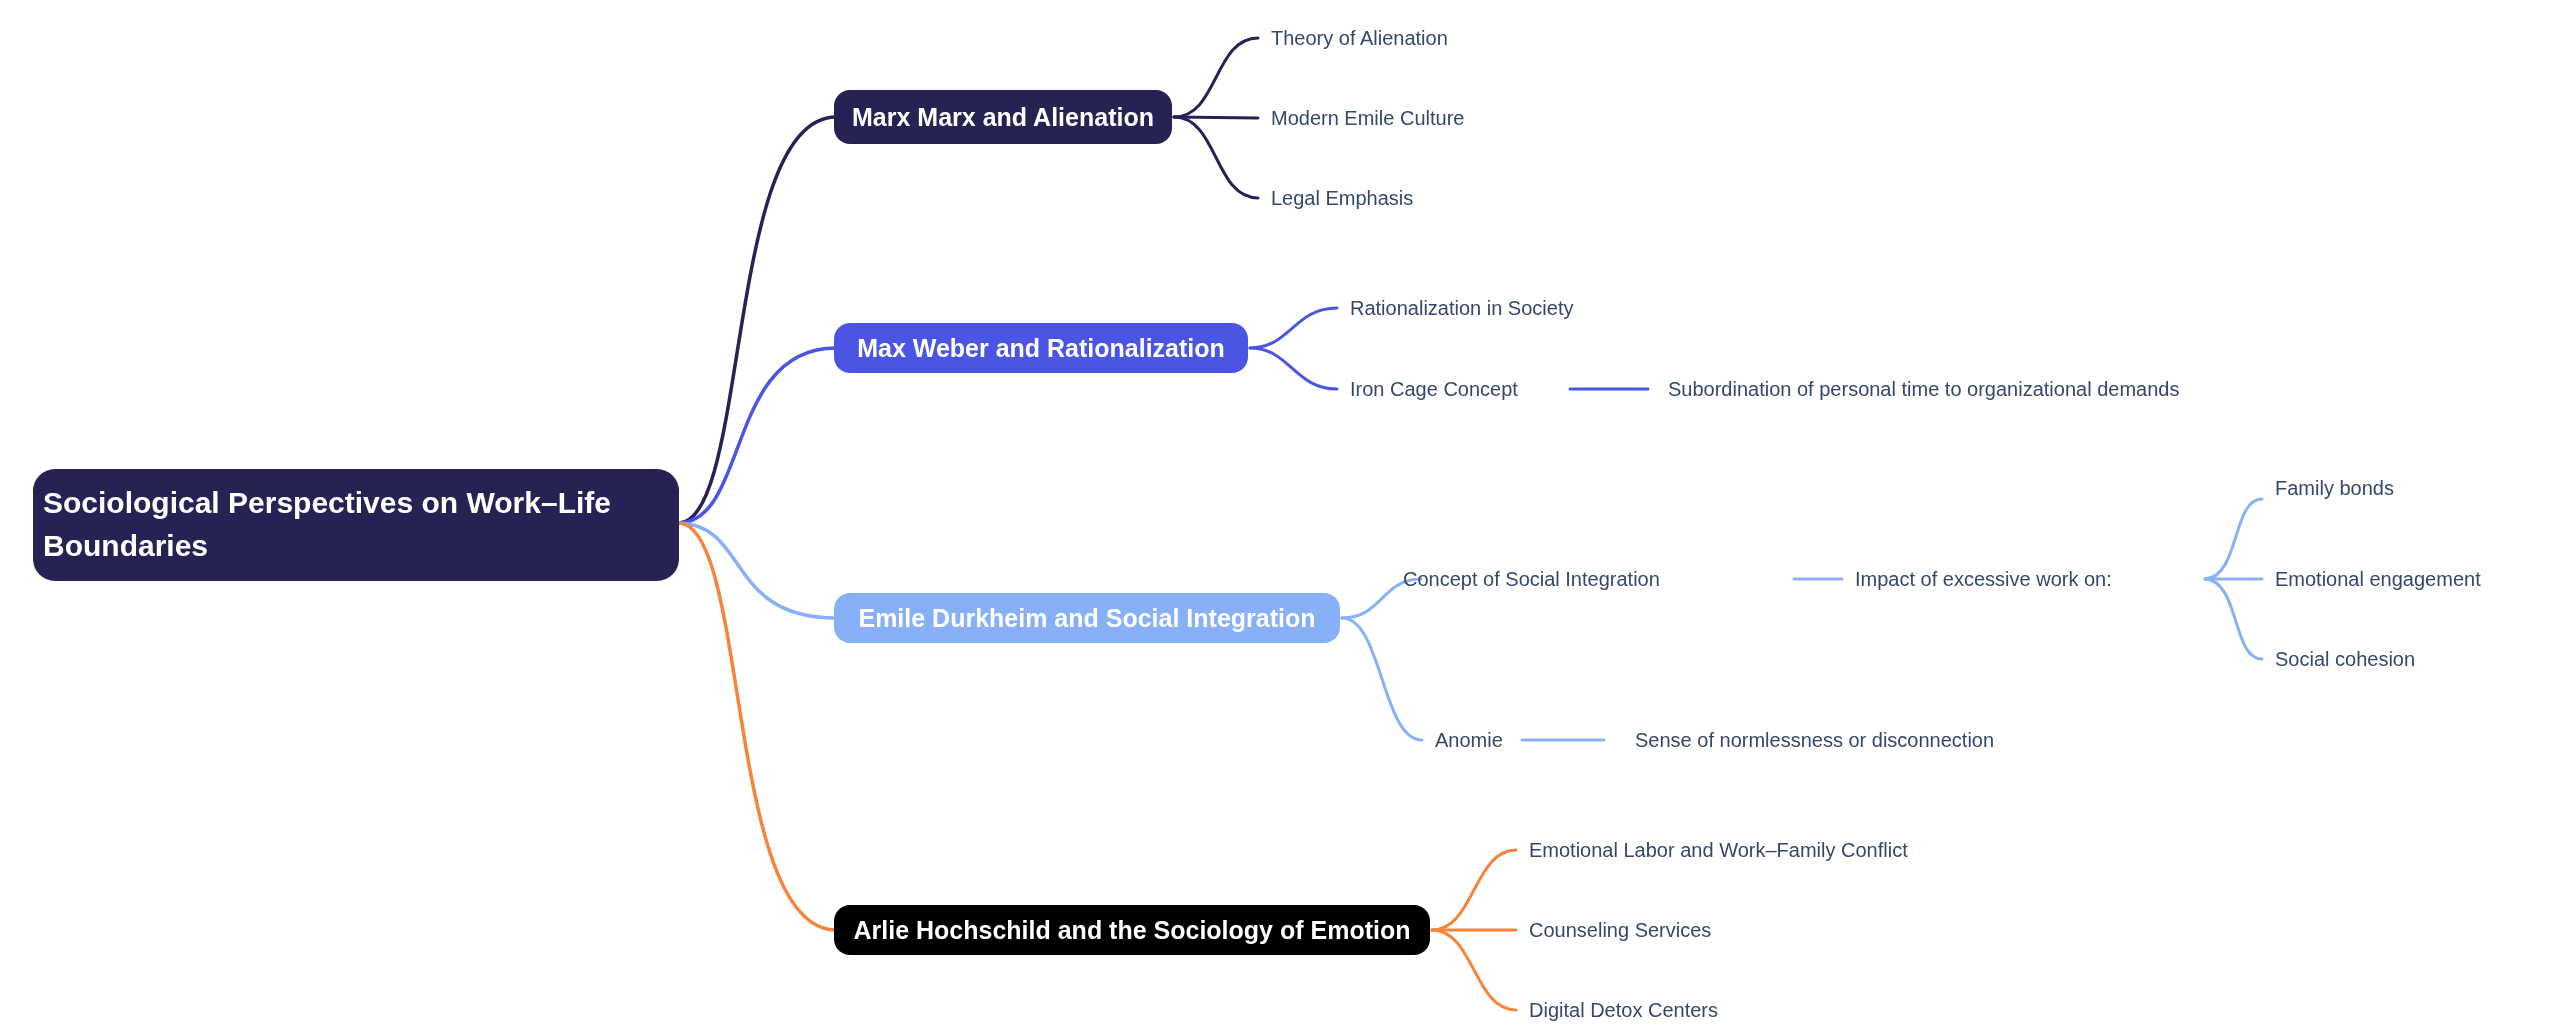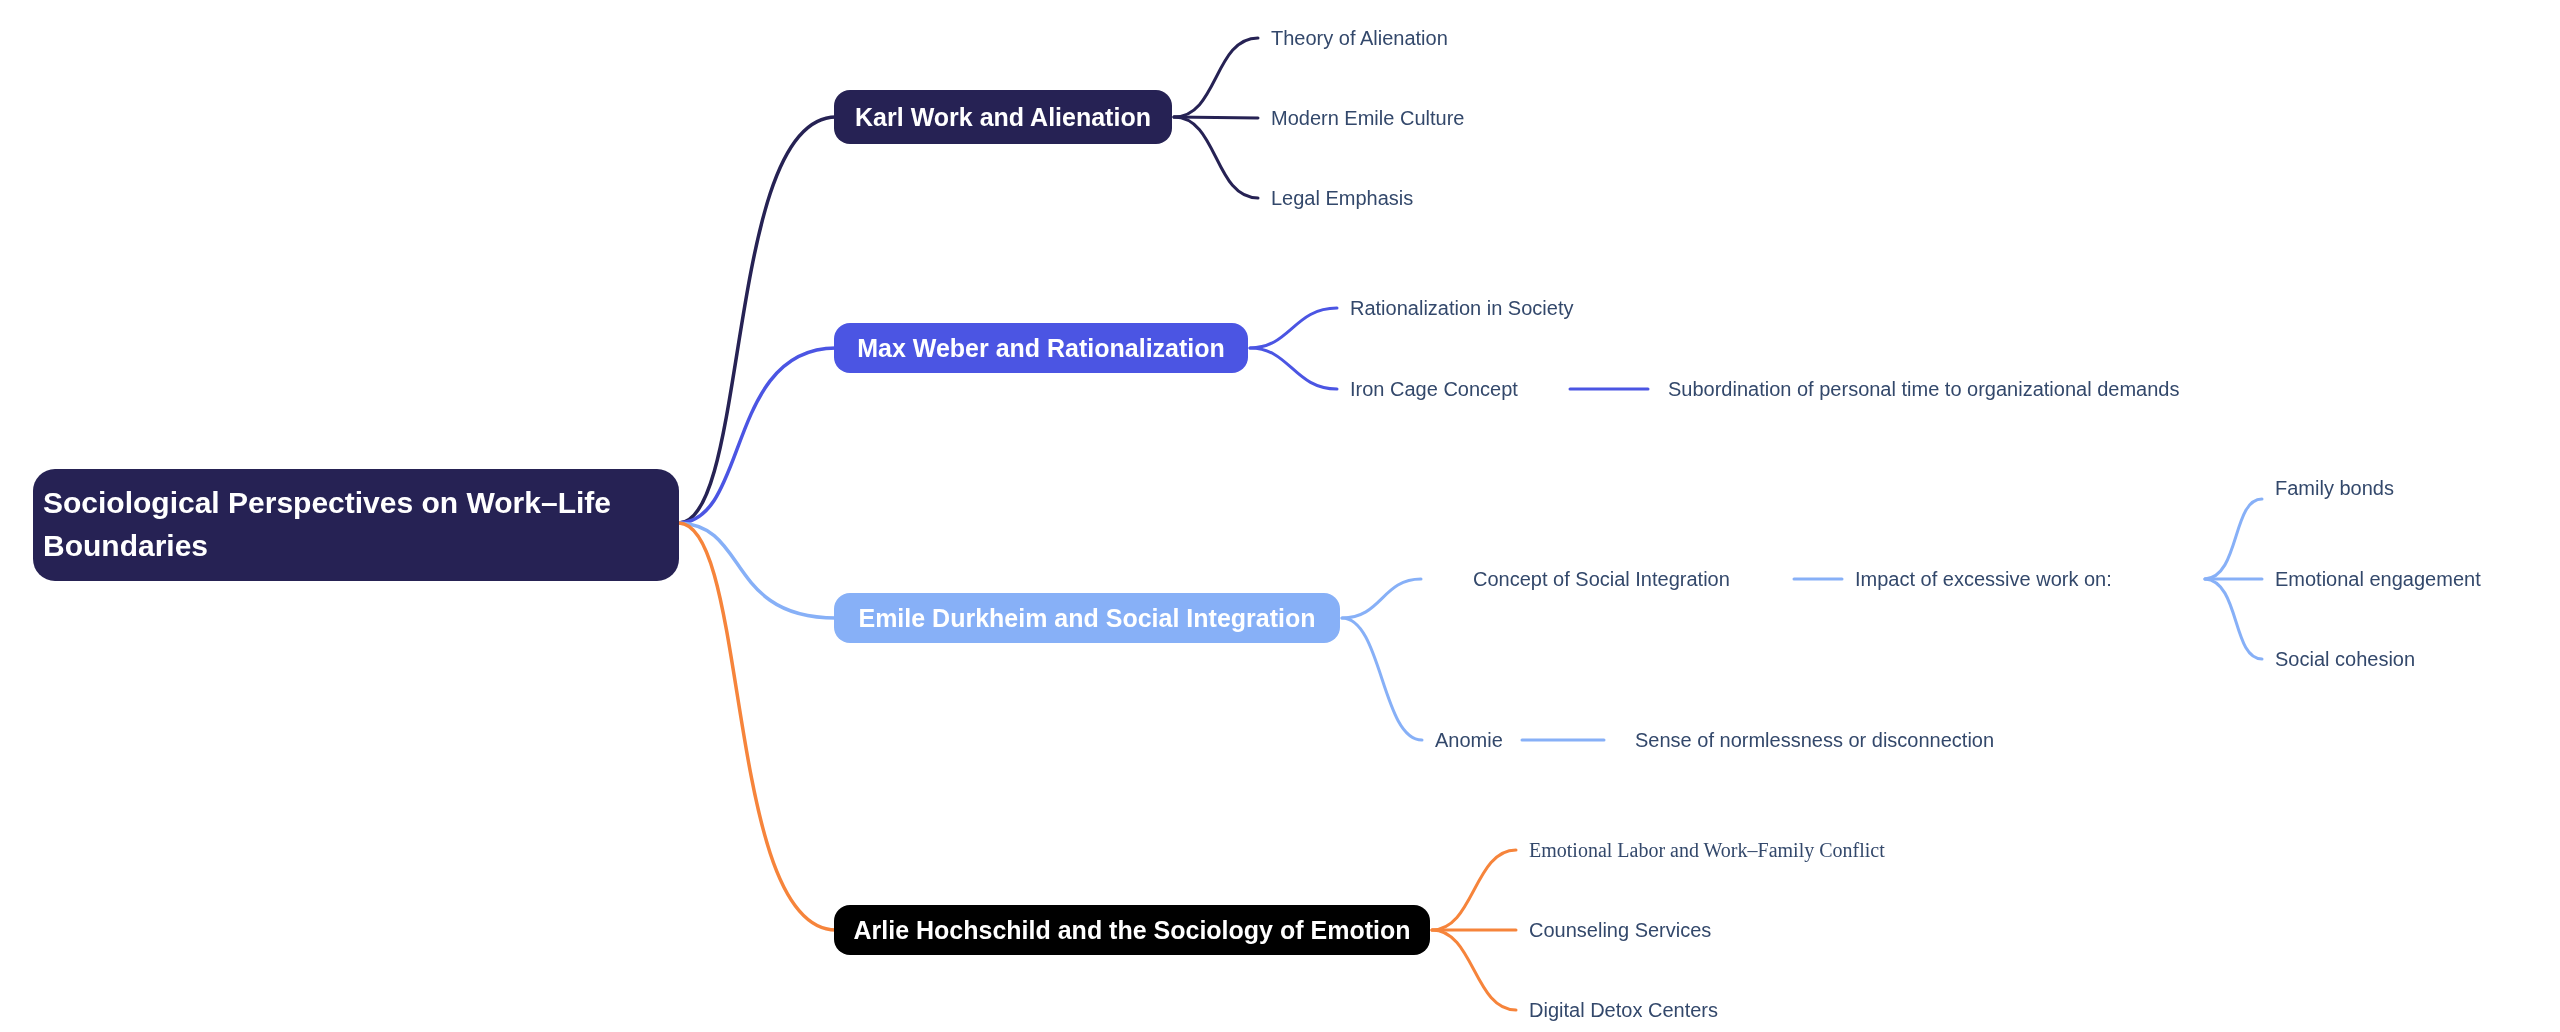--- a/index.html
+++ b/index.html
@@ -98,45 +98,45 @@
     <path class="edge-l1" d="M1432,930 C1474,930 1474,850 1516,850" stroke="#F6843B"></path>
     <path class="edge-l1" d="M1432,930 L1516,930" stroke="#F6843B"></path>
     <path class="edge-l1" d="M1432,930 C1474,930 1474,1010 1516,1010" stroke="#F6843B"></path>
   </svg>
 
   <div class="topic topic-root" style="background: rgb(38, 34, 84);">
     <span>Sociological Perspectives on Work–Life Boundaries</span>
   </div>
 
   <div class="topic topic-l1 topic-marx" style="background: rgb(38, 34, 84);">
-    <span>Karl Work and Alienation</span>
+    <span>Marx Marx and Alienation</span>
   </div>
   <div class="topic topic-l1 topic-durkheim" style="background: rgb(135, 176, 247);">
     <span>Emile Durkheim and Social Integration</span>
   </div>
   <div class="topic topic-l1 topic-weber" style="background: rgb(75, 85, 227);">
     <span>Max Weber and Rationalization</span>
   </div>
   <div class="topic topic-l1 topic-hochschild" style="background: #000000;">
     <span>Arlie Hochschild and the Sociology of Emotion</span>
   </div>
 
   <div class="leaf" style="left:1271px; top:20px;">Theory of Alienation</div>
   <div class="leaf" style="left:1271px; top:100px;">Modern Emile Culture</div>
   <div class="leaf" style="left:1271px; top:180px;">Legal Emphasis</div>
 
   <div class="leaf" style="left:1350px; top:290px;">Rationalization in Society</div>
   <div class="leaf" style="left:1350px; top:371px;">Iron Cage Concept</div>
   <div class="leaf" style="left:1668px; top:371px;">Subordination of personal time to organizational demands</div>
 
-  <div class="leaf" style="left:1473px; top:561px;">Concept of Social Integration</div>
+  <div class="leaf" style="left:1403px; top:561px;">Concept of Social Integration</div>
   <div class="leaf" style="left:1855px; top:561px;">Impact of excessive work on:</div>
   <div class="leaf" style="left:2275px; top:463px;margin-top:7px;">Family bonds</div>
   <div class="leaf" style="left:2275px; top:561px;">Emotional engagement</div>
   <div class="leaf" style="left:2275px; top:641px;">Social cohesion</div>
   <div class="leaf" style="left:1435px; top:722px;">Anomie</div>
   <div class="leaf" style="left:1635px; top:722px;">Sense of normlessness or disconnection</div>
 
-  <div class="leaf" style="left:1529px; top:832px;font-family:Liberation Serif, serif;">Emotional Labor and Work–Family Conflict</div>
+  <div class="leaf" style="left:1529px; top:832px;">Emotional Labor and Work–Family Conflict</div>
   <div class="leaf" style="left:1529px; top:912px;">Counseling Services</div>
   <div class="leaf" style="left:1529px; top:992px;">Digital Detox Centers</div>
 
 </div>
 
 </body></html>

